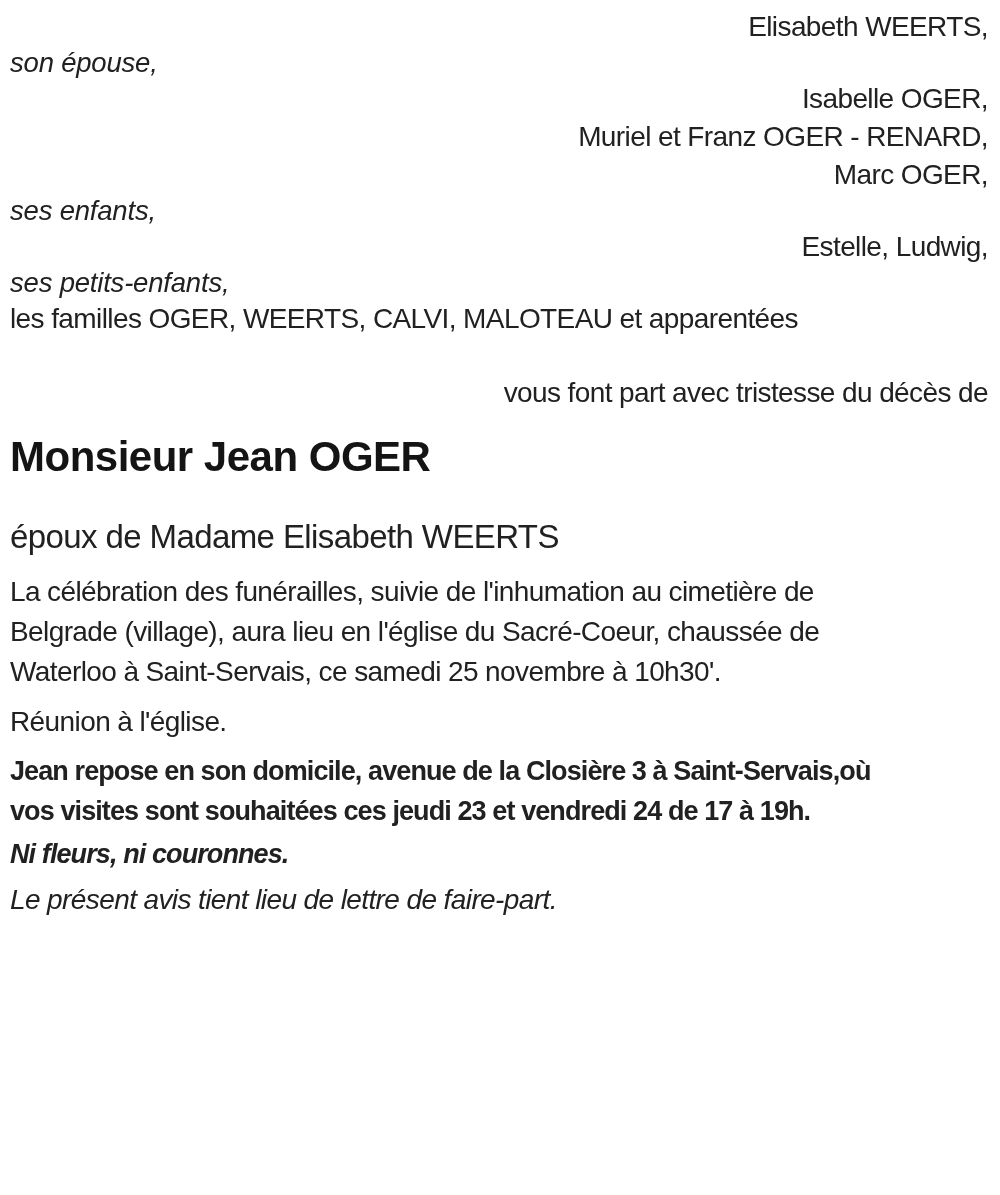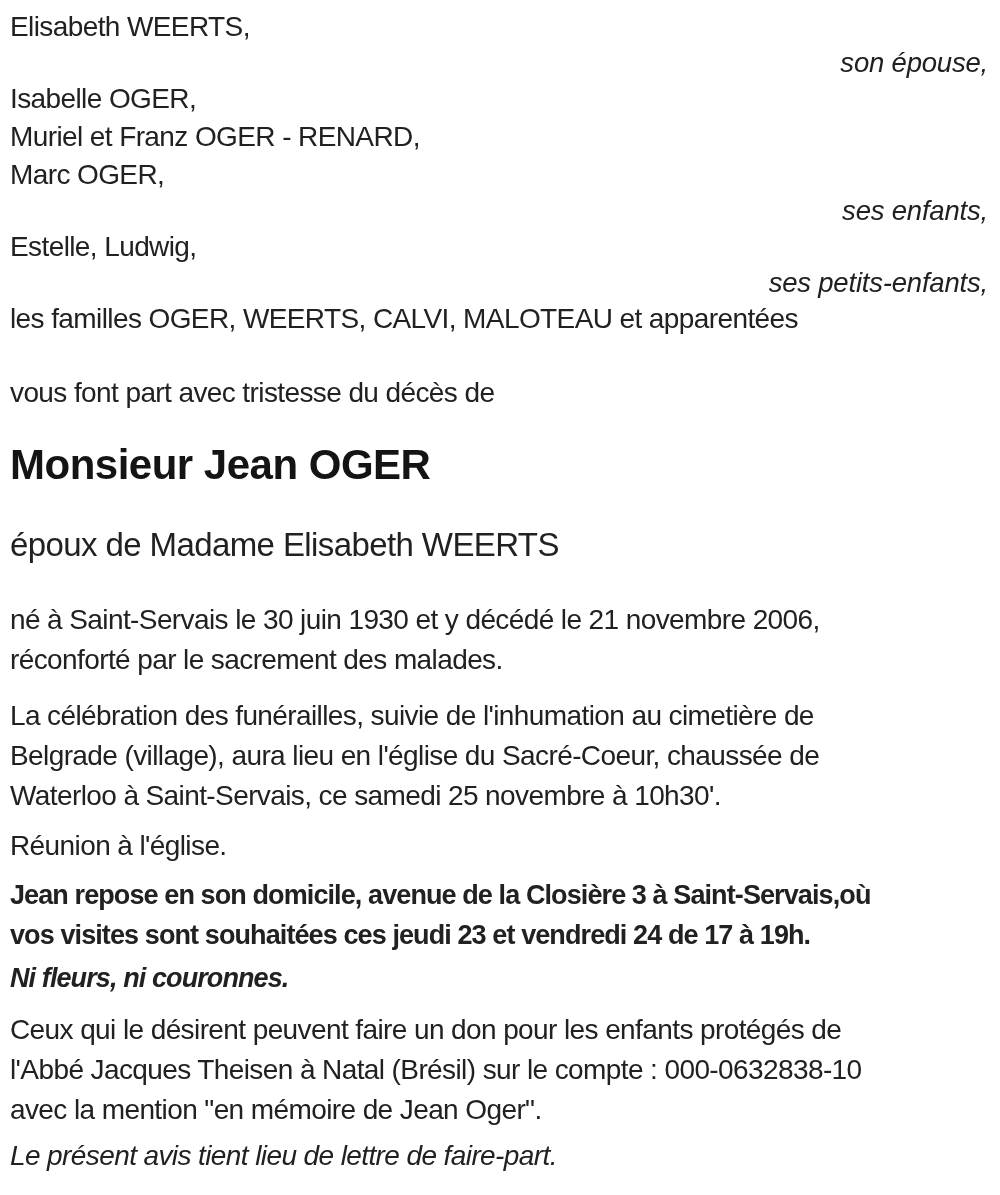--- a/index.html
+++ b/index.html
@@ -8,47 +8,47 @@
     background: #ffffff;
     color: #212121;
     font-family: "Liberation Sans", sans-serif;
     padding: 8px 12px 14px 10px;
     overflow: hidden;
   }
   .name-line {
     font-size: 28px;
     line-height: 38px;
     letter-spacing: -0.6px;
-    text-align: left;
+    text-align: right;
   }
   .relation-line {
     font-size: 27.5px;
     line-height: 34px;
     font-style: italic;
     letter-spacing: -0.2px;
-    text-align: right;
   }
   .families-line {
     font-size: 28px;
     line-height: 38px;
     letter-spacing: -0.6px;
   }
   .intro-line {
     font-size: 28px;
     line-height: 38px;
     letter-spacing: -0.6px;
     margin-top: 36px;
+    text-align: right;
   }
   .deceased-heading {
     font-size: 42px;
     line-height: 54px;
     font-weight: 700;
     letter-spacing: -0.5px;
     color: #141414;
-    margin-top: 26px;
+    margin-top: 18px;
   }
   .spouse-line {
     font-size: 33px;
     line-height: 38px;
     letter-spacing: -0.6px;
     margin-top: 34px;
   }
   .para {
     font-size: 28px;
     line-height: 40px;
@@ -84,47 +84,38 @@
   <div class="relation-line">ses petits-enfants,</div>
 
   <div class="families-line">les familles OGER, WEERTS, CALVI, MALOTEAU et apparentées</div>
 
   <div class="intro-line">vous font part avec tristesse du décès de</div>
 
   <h1 class="deceased-heading">Monsieur Jean OGER</h1>
 
   <div class="spouse-line">époux de Madame Elisabeth WEERTS</div>
 
-  <div class="para mt-p1">
-    <div>né à Saint-Servais le 30 juin 1930 et y décédé le 21 novembre 2006,</div>
-    <div>réconforté par le sacrement des malades.</div>
-  </div>
 
   <div class="para mt-p2">
     <div>La célébration des funérailles, suivie de l'inhumation au cimetière de</div>
     <div>Belgrade (village), aura lieu en l'église du Sacré-Coeur, chaussée de</div>
     <div>Waterloo à Saint-Servais, ce samedi 25 novembre à 10h30'.</div>
   </div>
 
   <div class="para mt-p3">
     <div>Réunion à l'église.</div>
   </div>
 
   <div class="para bold mt-p4">
     <div>Jean repose en son domicile, avenue de la Closière 3 à Saint-Servais,où</div>
     <div>vos visites sont souhaitées ces jeudi 23 et vendredi 24 de 17 à 19h.</div>
   </div>
 
   <div class="para bold mt-p5">
     <div>Ni fleurs, ni couronnes.</div>
   </div>
 
-  <div class="para mt-p6">
-    <div>Ceux qui le désirent peuvent faire un don pour les enfants protégés de</div>
-    <div>l'Abbé Jacques Theisen à Natal (Brésil) sur le compte : 000-0632838-10</div>
-    <div>avec la mention "en mémoire de Jean Oger".</div>
-  </div>
 
   <div class="para mt-p7">
     <div>Le présent avis tient lieu de lettre de faire-part.</div>
   </div>
 
 </main>
 
 </body></html>

